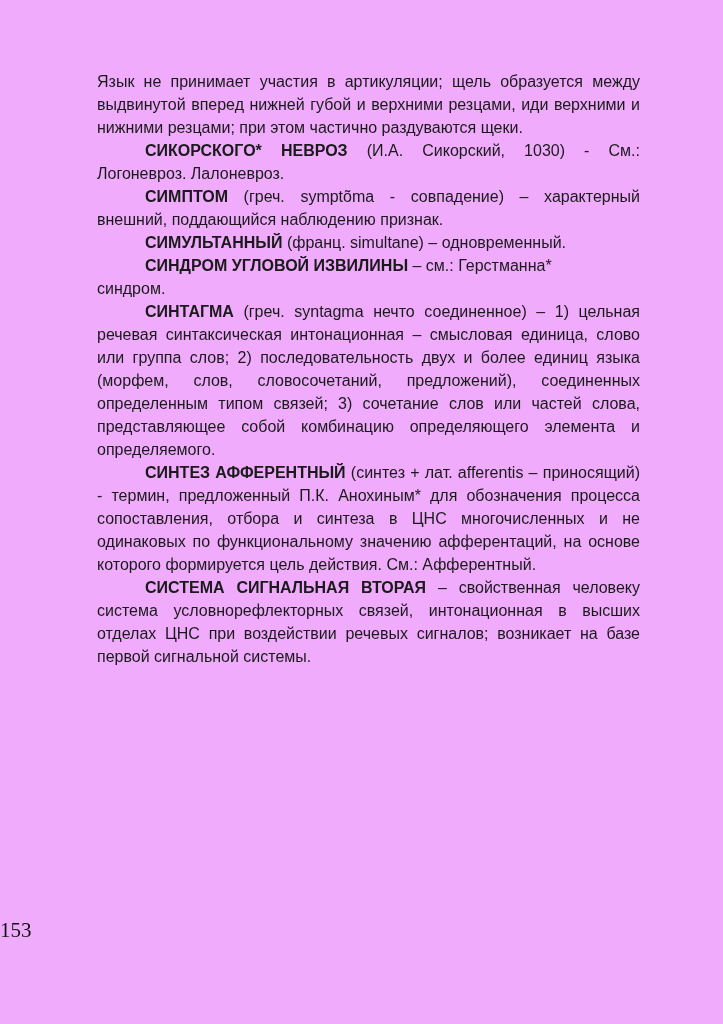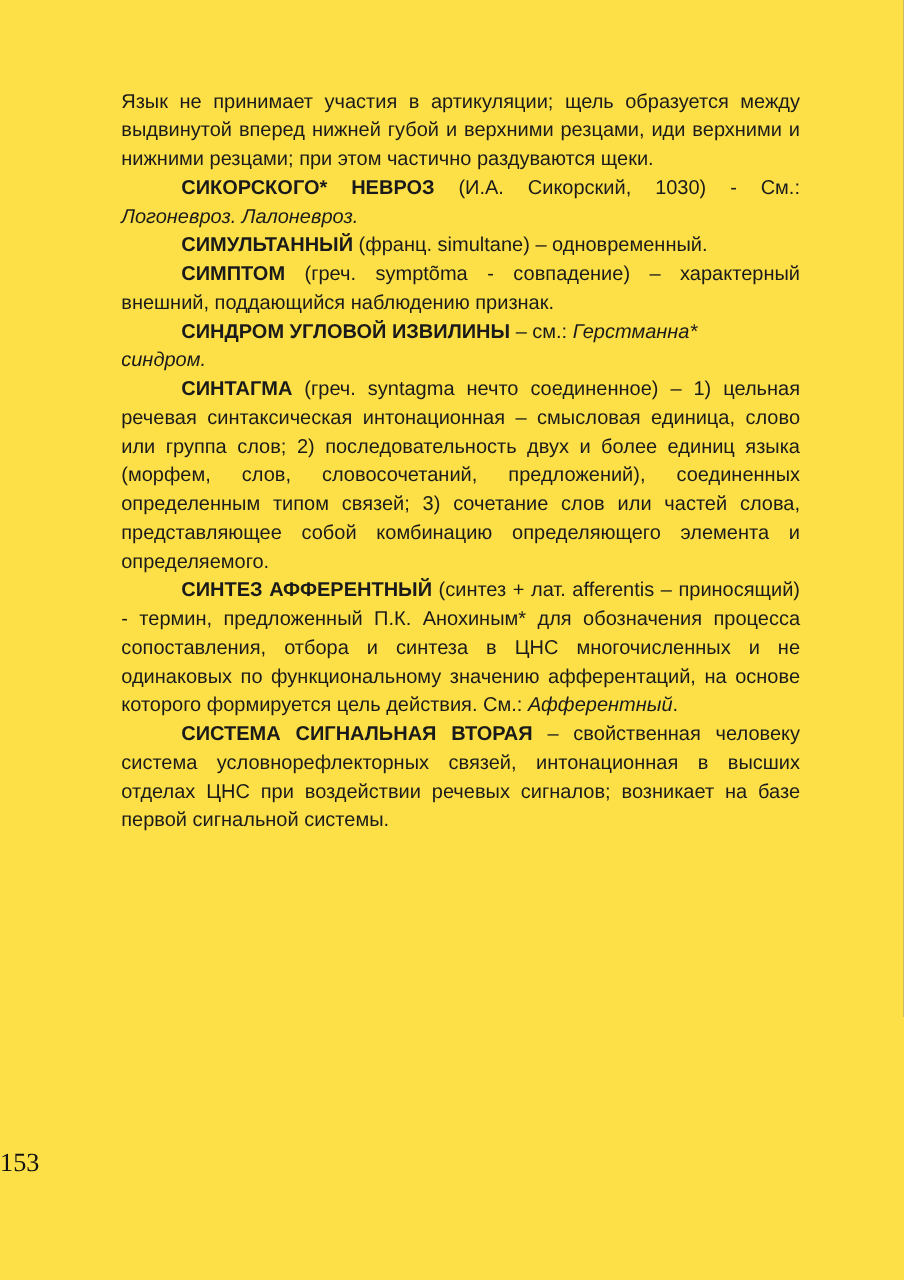--- a/index.html
+++ b/index.html
@@ -5,21 +5,21 @@
   html, body {
     margin: 0;
     padding: 0;
     background: #888;
   }
   .page {
     position: relative;
     width: 723px;
     height: 1024px;
     margin: 0 auto;
-    background: #fde047;
+    background: #f0abfc;
     font-family: "Liberation Sans", sans-serif;
     color: #1a1a1a;
     overflow: hidden;
   }
   .text-body {
     position: absolute;
     left: 97px;
     top: 70px;
     width: 543px;
     font-size: 16px;
@@ -27,41 +27,41 @@
     text-align: justify;
   }
   .para {
     margin: 0;
     padding: 0;
   }
   .para.indent {
     text-indent: 48px;
   }
   .b { font-weight: bold; }
-  .i { font-style: italic; }
+  .i { }
   .page-number {
     position: absolute;
     left: 0;
     top: 918px;
     width: 723px;
     text-align: left;
     font-family: "Liberation Serif", serif;
     font-size: 21px;
     color: #111111;
   }
 </style>
 </head>
 <body>
 
 <div class="page">
   <div class="text-body">
       <p class="para"><span>Язык не принимает участия в артикуляции; щель образуется между выдвинутой вперед нижней губой и верхними резцами, иди верхними и нижними резцами; при этом частично раздуваются щеки.</span></p>
       <p class="para indent"><span class="b">СИКОРСКОГО* НЕВРОЗ</span><span> (И.А. Сикорский, 1030) - См.: </span><span class="i">Логоневроз. Лалоневроз.</span></p>
+      <p class="para indent"><span class="b">СИМПТОМ</span><span> (греч. symptõma - совпадение) – характерный внешний, поддающийся наблюдению признак.</span></p>
       <p class="para indent"><span class="b">СИМУЛЬТАННЫЙ</span><span> (франц. simultane) – одновременный.</span></p>
-      <p class="para indent"><span class="b">СИМПТОМ</span><span> (греч. symptõma - совпадение) – характерный внешний, поддающийся наблюдению признак.</span></p>
       <p class="para indent"><span class="b">СИНДРОМ УГЛОВОЙ ИЗВИЛИНЫ</span><span> – см.: </span><span class="i">Герстманна*</span></p>
       <p class="para"><span class="i">синдром.</span></p>
       <p class="para indent"><span class="b">СИНТАГМА</span><span> (греч. syntagma нечто соединенное) – 1) цельная речевая синтаксическая интонационная – смысловая единица, слово или группа слов; 2) последовательность двух и более единиц языка (морфем, слов, словосочетаний, предложений), соединенных определенным типом связей; 3) сочетание слов или частей слова, представляющее собой комбинацию определяющего элемента и определяемого.</span></p>
       <p class="para indent"><span class="b">СИНТЕЗ АФФЕРЕНТНЫЙ</span><span> (синтез + лат. afferentis – приносящий) - термин, предложенный П.К. Анохиным* для обозначения процесса сопоставления, отбора и синтеза в ЦНС многочисленных и не одинаковых по функциональному значению афферентаций, на основе которого формируется цель действия. См.: </span><span class="i">Афферентный</span><span>.</span></p>
       <p class="para indent"><span class="b">СИСТЕМА СИГНАЛЬНАЯ ВТОРАЯ</span><span> – свойственная человеку система условнорефлекторных связей, интонационная в высших отделах ЦНС при воздействии речевых сигналов; возникает на базе первой сигнальной системы.</span></p>
     </div>
   <div class="page-number">153</div>
 </div>
 
 </body></html>

